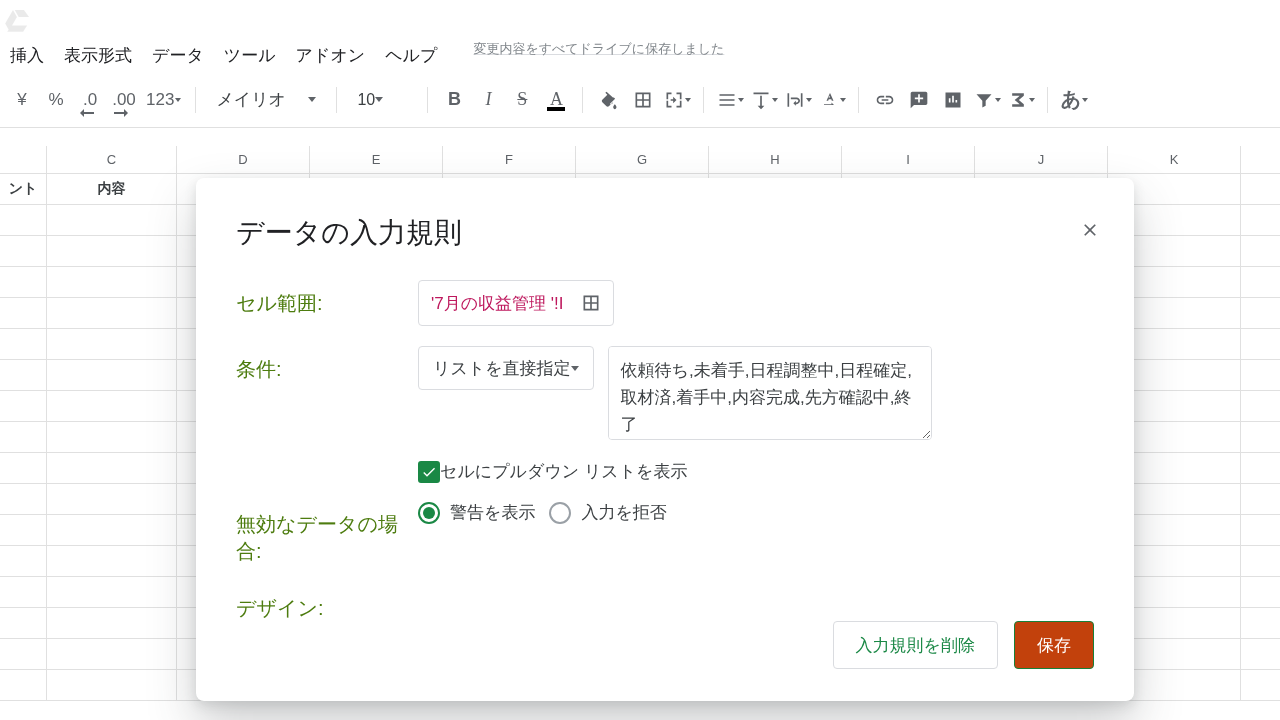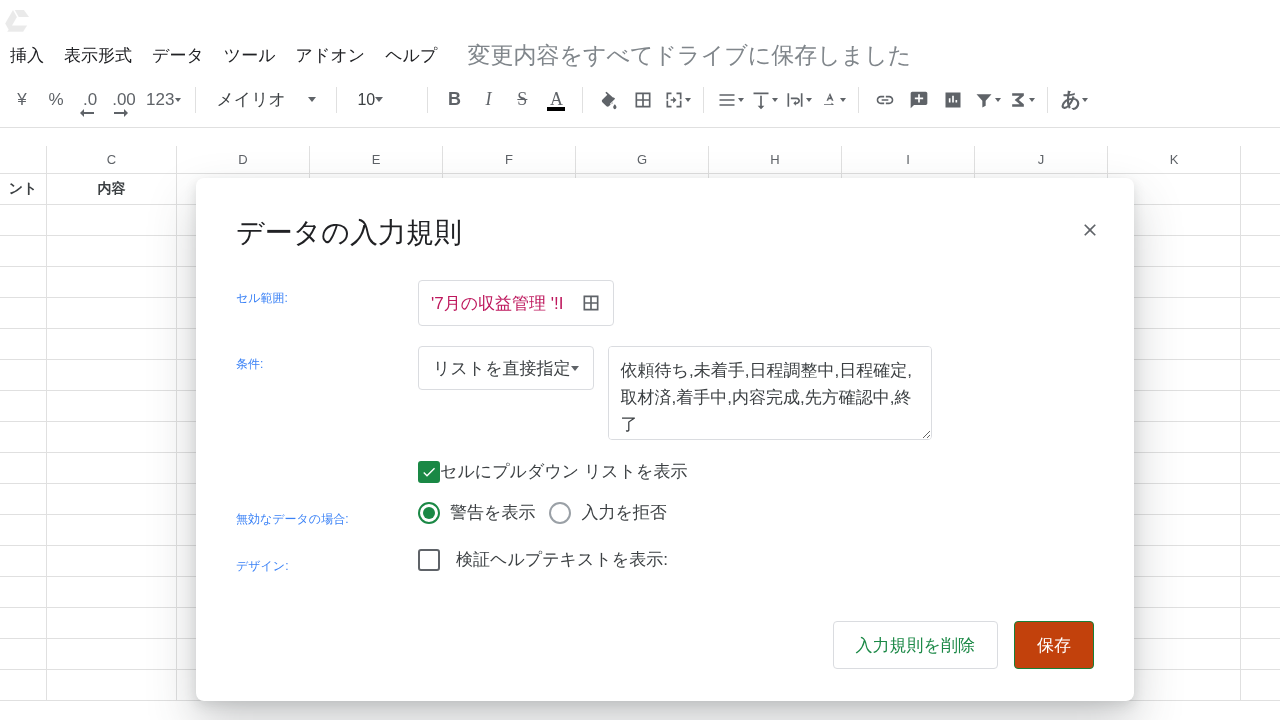--- a/index.html
+++ b/index.html
@@ -4,21 +4,21 @@
 <style>
 * { box-sizing: border-box; margin: 0; padding: 0; }
 body { font-family: "Hiragino Sans", "Meiryo", Arial, sans-serif; background: #fff; color: #3c4043; overflow: hidden; width: 1280px; height: 720px; position: relative; }
 
 .topbar { height: 40px; display: flex; align-items: center; padding-left: 4px; }
 .drive-icon { width: 28px; height: 28px; opacity: 0.3; }
 .drive-icon svg { width: 100%; height: 100%; }
 
 .menubar { height: 32px; display: flex; align-items: flex-start; padding-left: 0; gap: 0; font-size: 17px; color: #202124; }
 .menubar .menu-item { padding: 4px 10px; cursor: pointer; }
-.menubar .save-status { margin-left: 20px; color: #80868b; font-size: 23px; text-decoration-color: #dadce0; }
+.menubar .save-status { margin-left: 26px; color: #80868b; font-size: 13px; text-decoration: underline; text-decoration-color: #dadce0; }
 
 .toolbar { height: 56px; display: flex; align-items: center; padding: 0 6px; border-bottom: 1px solid #e0e0e0; gap: 2px; }
 .toolbar .sep { width: 1px; height: 26px; background: #e0e0e0; margin: 0 8px; }
 .toolbar .tbtn { min-width: 32px; height: 32px; display: inline-flex; align-items: center; justify-content: center; color: #5f6368; font-size: 18px; cursor: pointer; border-radius: 2px; padding: 0 1px; }
 .toolbar .tbtn svg { width: 20px; height: 20px; fill: #5f6368; }
 .toolbar .txt { font-size: 17px; color: #5f6368; padding: 0 4px; }
 .toolbar .font-select { width: 120px; display: inline-flex; align-items: center; justify-content: space-between; padding: 0 10px; font-size: 17px; color: #3c4043; cursor: pointer; }
 .toolbar .size-select { width: 70px; display: inline-flex; align-items: center; justify-content: flex-start; padding: 0 10px; font-size: 16px; cursor: pointer; }
 .caret-down { width: 0; height: 0; border-left: 4px solid transparent; border-right: 4px solid transparent; border-top: 5px solid #5f6368; display: inline-block; }
 .caret-sm { width: 0; height: 0; border-left: 3px solid transparent; border-right: 3px solid transparent; border-top: 4px solid #5f6368; display: inline-block; margin-left: 1px; }
@@ -39,21 +39,21 @@
 .row .cell.other { width: 133px; position: relative; }
 .row.hrow { background: #fff; }
 .row.hrow .cell { font-weight: 600; }
 .dropdown-arrow { position: absolute; right: 6px; bottom: 2px; width: 0; height: 0; border-left: 5px solid transparent; border-right: 5px solid transparent; border-top: 6px solid #9aa0a6; }
 
 
 .dialog { position: absolute; left: 196px; top: 178px; width: 938px; height: 523px; background: #fff; border-radius: 8px; box-shadow: 0 24px 48px rgba(60,64,67,.25), 0 4px 12px rgba(60,64,67,.15); padding: 36px 40px 32px 40px; }
 .dialog h1 { font-size: 28px; font-weight: 400; color: #202124; margin-bottom: 28px; }
 .dialog .close { position: absolute; right: 28px; top: 36px; width: 32px; height: 32px; display: flex; align-items: center; justify-content: center; cursor: pointer; color: #5f6368; font-size: 22px; }
 .dialog .form-row { display: flex; align-items: flex-start; margin-bottom: 20px; }
-.dialog .label-col { width: 182px; font-size: 12px; color: #3b82f6; padding-top: 10px; }
+.dialog .label-col { width: 182px; font-size: 20px; color: #4d7c0f; padding-top: 10px; }
 .dialog .ctrl-col { flex: 1; display: flex; gap: 14px; align-items: flex-start; }
 .range-input { display: inline-flex; align-items: center; border: 1px solid #dadce0; border-radius: 4px; height: 46px; padding: 0 12px; gap: 10px; }
 .range-input input { border: none; outline: none; font-size: 17px; width: 140px; color: #be185d; }
 .range-input .grid-ico { width: 20px; height: 20px; }
 .select-btn { display: inline-flex; align-items: center; gap: 0; border: 1px solid #dadce0; border-radius: 4px; height: 44px; padding: 0 14px; font-size: 17px; color: #3c4043; cursor: pointer; }
 .list-text { border: 1px solid #dadce0; border-radius: 4px; width: 324px; height: 94px; padding: 10px 12px; font-size: 17px; color: #3c4043; resize: both; outline: none; font-family: inherit; line-height: 1.6; }
 .checkbox-row { display: flex; align-items: center; padding-left: 182px; margin-bottom: 18px; }
 .cbox { width: 22px; height: 22px; border: 2px solid #1a8845; border-radius: 3px; background: #1a8845; display: inline-flex; align-items: center; justify-content: center; cursor: pointer; }
 .cbox svg { width: 16px; height: 16px; fill: #fff; }
 .cbox.empty { background: #fff; border-color: #5f6368; }
@@ -481,25 +481,19 @@
       </div>
       <div class="radio-group">
         <span class="radio off"></span>
         <span style="font-size:17px">入力を拒否</span>
       </div>
     </div>
   </div>
 
   <div class="form-row" style="margin-top:4px">
     <div class="label-col">デザイン:</div>
-    <div class="ctrl-col" style="align-items:center;gap:16px">
-      <span class="cbox empty">
-        
-      </span>
-      <span class="cbox-label">検証ヘルプテキストを表示:</span>
-    </div>
   </div>
 
   <div class="dlg-footer">
     <button class="dlg-btn remove">入力規則を削除</button>
     <button class="dlg-btn primary">保存</button>
   </div>
 </div>
 
 </body></html>

